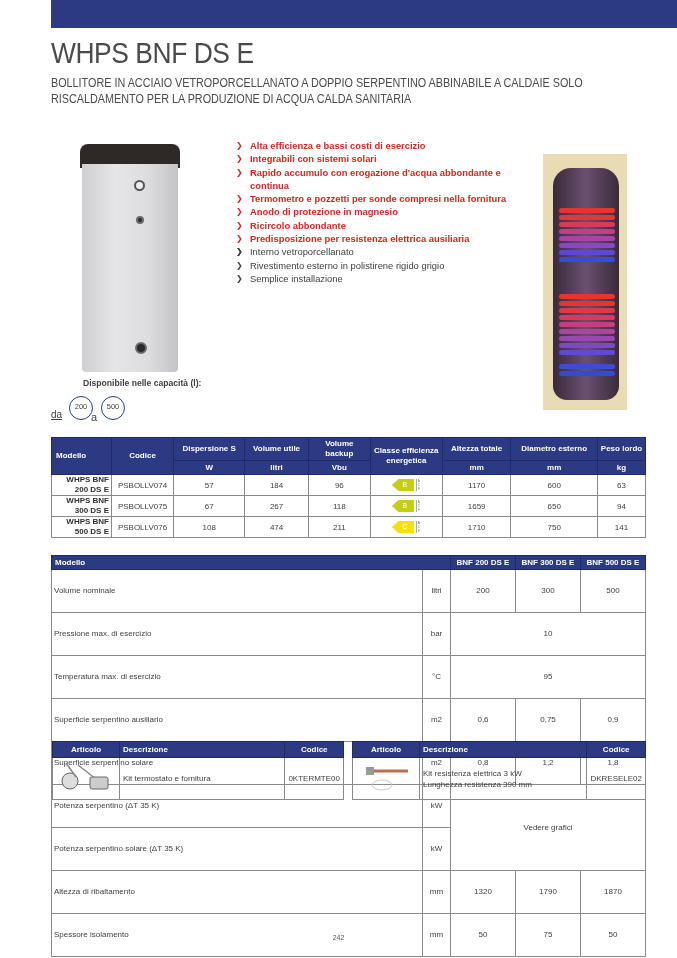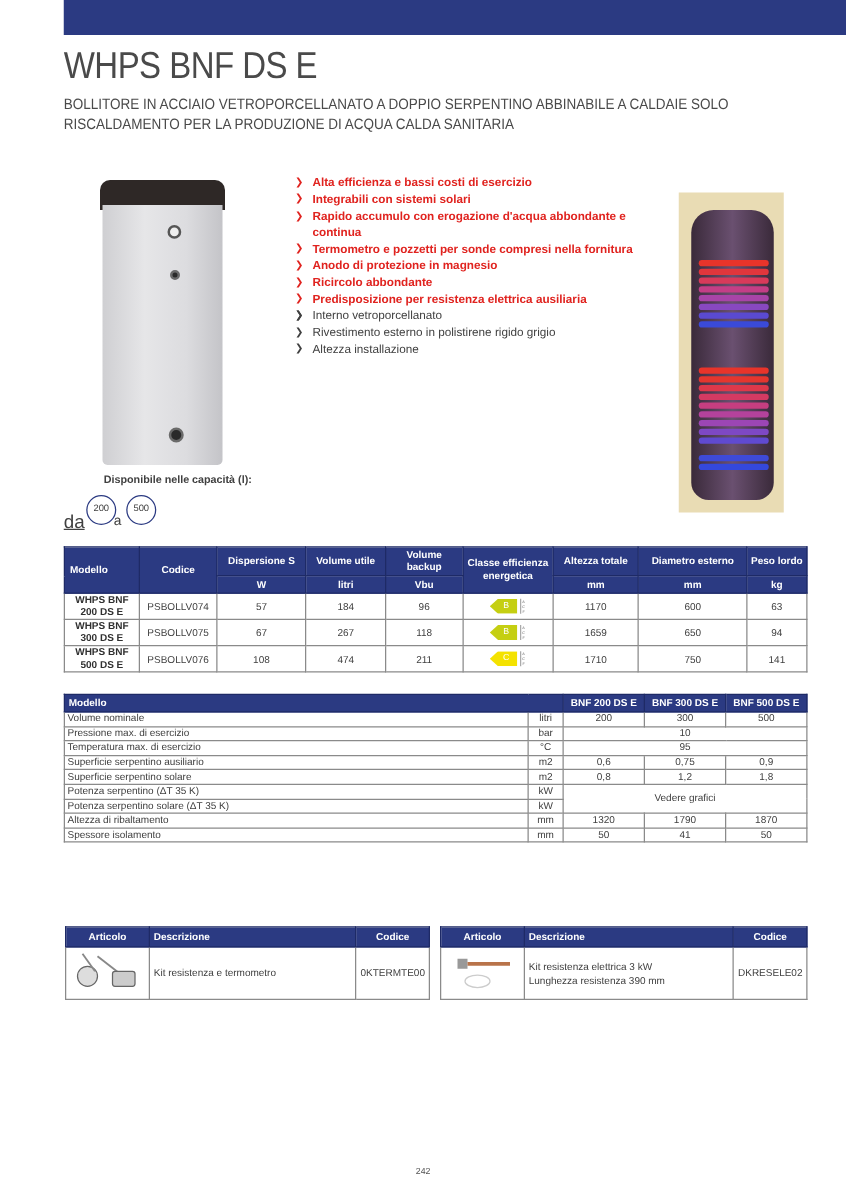--- a/index.html
+++ b/index.html
@@ -25,40 +25,40 @@
   .features { position: absolute; left: 236px; top: 139px; width: 300px; list-style: none; }
   .features li { font-size: 9.4px; line-height: 13.3px; padding-left: 14px; position: relative; }
   .features li .bullet { position: absolute; left: 0; top: 0; font-size: 8px; }
   .features li.hi { color: #e0231f; font-weight: bold; }
   .features li.hi .bullet { color: #e0231f; }
   .features li.lo { color: #404040; }
 
   
   .cap-label { position: absolute; left: 51px; top: 378px; font-size: 8.6px; font-weight: bold; color: #404040; padding-left: 32px; }
   .cap-row { position: absolute; left: 51px; top: 394px; height: 30px; }
-  .cap-da { position: absolute; left: 0; top: 15px; font-size: 15px; color: #404040; text-decoration: underline; }
+  .cap-da { position: absolute; left: 0; top: 15px; font-size: 10px; color: #404040; text-decoration: underline; }
   .cap-a { position: absolute; left: 40px; top: 17px; font-size: 11px; color: #404040; }
   .cap-circle { position: absolute; width: 24px; height: 24px; border: 1px solid #2b3a82; border-radius: 50%; font-size: 7.5px; text-align: center; line-height: 20px; color: #404040; }
 
   
   table { border-collapse: collapse; position: absolute; }
   .t1 { left: 51px; top: 437px; width: 595px; font-size: 8px; }
   .t1 th { background: #2b3a82; color: #fff; font-weight: bold; border: 1px solid #1e2a66; padding: 1px 2px; text-align: center; line-height: 10px; }
   .t1 td { border: 1px solid #8a8a8a; text-align: center; height: 19px; color: #404040; padding: 0 2px; }
-  .t1 td.model { text-align: center; font-weight: bold; color: #303030; line-height: 10px; padding-left: 2px; }
+  .t1 td.model { text-align: right; font-weight: bold; color: #303030; line-height: 10px; padding-left: 2px; }
   .t1 th.left { text-align: left; padding-left: 4px; }
 
   .badge { display: inline-flex; align-items: center; height: 12px; }
   .badge .arrow { position: relative; width: 22px; height: 12px; clip-path: polygon(30% 0, 100% 0, 100% 100%, 30% 100%, 0 50%); color: #fff; font-size: 7px; line-height: 12px; text-align: center; padding-left: 4px; }
   .badge .scale { width: 5px; height: 12px; margin-left: 2px; font-size: 3px; line-height: 4px; color: #666; border-left: 1px solid #aaa; }
 
   .t2 { left: 51px; top: 555px; width: 595px; font-size: 8px; }
   .t2 th { background: #2b3a82; color: #fff; font-weight: bold; border: 1px solid #1e2a66; height: 14px; padding: 0 3px; }
   .t2 th.left { text-align: left; }
-  .t2 td { border: 1px solid #8a8a8a; height: 11.6px; line-height: 10px; color: #404040; padding: 0 2px; }
+  .t2 td { border: 1px solid #8a8a8a; height: 11.6px; line-height: 10px; color: #404040; padding: 16px 2px; }
   .t2 td.val { text-align: center; }
   .t2 td.unit { text-align: center; width: 28px; }
 
   .t3 { top: 741px; font-size: 8px; }
   .t3 th { background: #2b3a82; color: #fff; font-weight: bold; border: 1px solid #1e2a66; height: 16px; }
   .t3 th.left { text-align: left; padding-left: 3px; }
   .t3 td { border: 1px solid #8a8a8a; color: #404040; padding: 0 3px; line-height: 11px; }
   .t3 td.img { width: 66px; height: 40px; position: relative; }
   .t3 td.code { text-align: center; }
 
@@ -107,21 +107,21 @@
   <li class="hi"><span class="bullet">❯</span><span>Alta efficienza e bassi costi di esercizio</span></li>
   <li class="hi"><span class="bullet">❯</span><span>Integrabili con sistemi solari</span></li>
   <li class="hi"><span class="bullet">❯</span><span>Rapido accumulo con erogazione d'acqua abbondante e continua</span></li>
   <li class="hi"><span class="bullet">❯</span><span>Termometro e pozzetti per sonde compresi nella fornitura</span></li>
   <li class="hi"><span class="bullet">❯</span><span>Anodo di protezione in magnesio</span></li>
   <li class="hi"><span class="bullet">❯</span><span>Ricircolo abbondante</span></li>
   <li class="hi"><span class="bullet">❯</span><span>Predisposizione per resistenza elettrica ausiliaria</span></li>
   <li class="lo"><span class="bullet">❯</span></li>
   <li class="lo"><span class="bullet">❯</span><span>Interno vetroporcellanato</span></li>
   <li class="lo"><span class="bullet">❯</span><span>Rivestimento esterno in polistirene rigido grigio</span></li>
-  <li class="lo"><span class="bullet">❯</span><span>Altezza installazione</span></li>
+  <li class="lo"><span class="bullet">❯</span><span>Semplice installazione</span></li>
 </ul>
 
 <div class="cap-label">Disponibile nelle capacità (l):</div>
 <div class="cap-row">
   <span class="cap-da">da</span>
   <span class="cap-circle" style="left:18px;top:2px;">200</span>
   <span class="cap-a">a</span>
   <span class="cap-circle" style="left:50px;top:2px;">500</span>
 </div>
 
@@ -247,21 +247,21 @@
       <td>Altezza di ribaltamento</td>
       <td class="unit">mm</td>
       <td class="val">1320</td>
       <td class="val">1790</td>
       <td class="val">1870</td>
     </tr>
     <tr>
       <td>Spessore isolamento</td>
       <td class="unit">mm</td>
       <td class="val">50</td>
-      <td class="val">41</td>
+      <td class="val">75</td>
       <td class="val">50</td>
     </tr>
   </tbody>
 </table>
 
 <table class="t3" style="left:52px;width:292px;">
   <thead>
     <tr>
       <th style="width:66px">Articolo</th>
       <th class="left">Descrizione</th>
@@ -271,21 +271,21 @@
   <tbody>
     <tr>
       <td class="img">
         <svg width="60" height="36" viewBox="0 0 60 36">
             <circle cx="14" cy="22" r="8" fill="#ddd" stroke="#666"></circle>
             <line x1="10" y1="4" x2="20" y2="18" stroke="#888" stroke-width="1.5"></line>
             <line x1="22" y1="6" x2="40" y2="20" stroke="#888" stroke-width="1.5"></line>
             <rect x="34" y="18" width="18" height="12" rx="2" fill="#ccc" stroke="#666"></rect>
           </svg>
       </td>
-      <td style="height:42px">Kit resistenza e termometro</td>
+      <td style="height:42px">Kit termostato e fornitura</td>
       <td class="code">0KTERMTE00</td>
     </tr>
   </tbody>
 </table>
 
 <table class="t3" style="left:352px;width:294px;">
   <thead>
     <tr>
       <th style="width:66px">Articolo</th>
       <th class="left">Descrizione</th>

